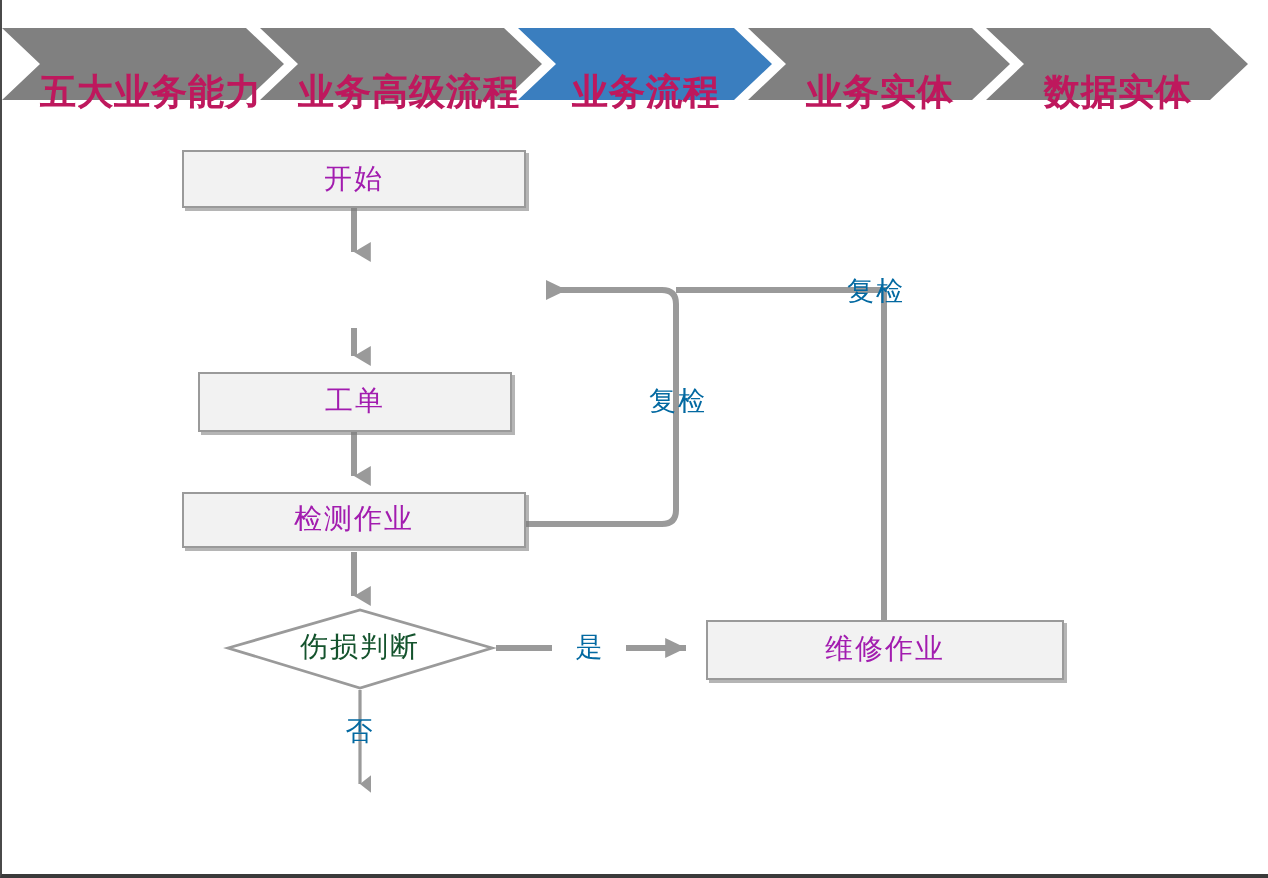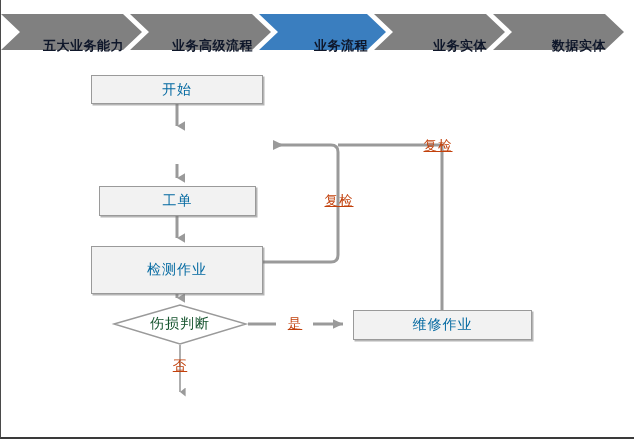--- a/index.html
+++ b/index.html
@@ -26,24 +26,24 @@
     top: 14px;
     width: 634px;
     height: 36px;
   }
   #breadcrumb svg { display: block; }
   .crumb-label {
     position: absolute;
     top: 14px;
     height: 36px;
     line-height: 36px;
-    font-size: 13px;
+    font-size: 18px;
     font-weight: bold;
-    color: #0f172a;
-    text-align: right;
+    color: #be185d;
+    text-align: center;
     white-space: nowrap;
     letter-spacing: 0.5px;
   }
 
   
   #flow-svg {
     position: absolute;
     left: 0;
     top: 0;
     width: 634px;
@@ -51,44 +51,43 @@
   }
   .node-box {
     position: absolute;
     background: #f2f2f2;
     border: 1px solid #9a9a9a;
     box-sizing: border-box;
     display: flex;
     align-items: center;
     justify-content: center;
     font-size: 14px;
-    color: #0369a1;
+    color: #a21caf;
     letter-spacing: 1px;
     box-shadow: 1.5px 1.5px 0 rgba(120,120,120,0.55);
   }
   .node-diamond-label {
     position: absolute;
     display: flex;
     align-items: center;
     justify-content: center;
     font-size: 14px;
     color: #14532d;
     letter-spacing: 1px;
     pointer-events: none;
   }
   .edge-label {
     position: absolute;
     font-size: 13.5px;
-    color: #c2410c;
+    color: #0369a1;
     letter-spacing: 1px;
     white-space: nowrap;
     display: flex;
     align-items: center;
     justify-content: center;
-    text-decoration: underline;
   }
 </style>
 </head>
 <body>
 
 <div id="page">
 
   <div id="breadcrumb">
     <svg width="634" height="36" viewBox="0 0 634 36" xmlns="http://www.w3.org/2000/svg">
 
@@ -147,21 +146,21 @@
 
   <div class="node-box" style="left:90px;  top:75px;  width:172px; height:29px;">
     <span>开始</span>
   </div>
 
 
   <div class="node-box" style="left:98px;  top:186px; width:157px; height:30px;">
     <span>工单</span>
   </div>
 
-  <div class="node-box" style="left:90px;  top:246px; width:172px; height:48px;">
+  <div class="node-box" style="left:90px;  top:246px; width:172px; height:28px;">
     <span>检测作业</span>
   </div>
 
   <div class="node-diamond-label" style="left:113px; top:310px; width:132px; height:28px;">
     <span>伤损判断</span>
   </div>
 
   <div class="node-box" style="left:352px; top:310px; width:179px; height:30px;">
     <span>维修作业</span>
   </div>

